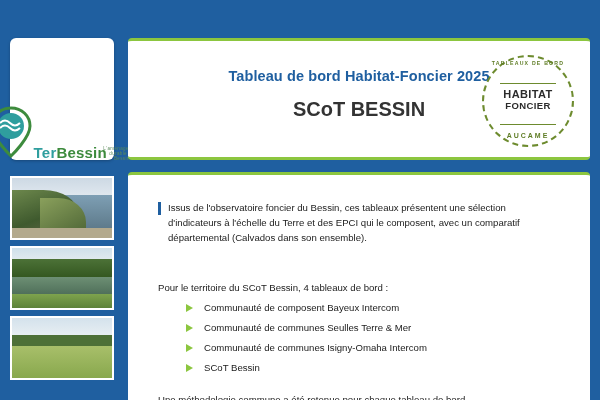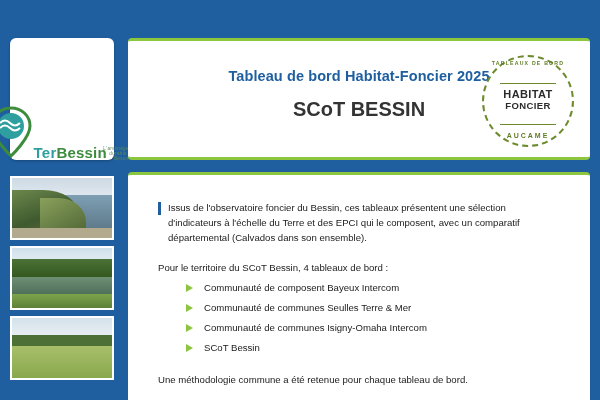--- a/index.html
+++ b/index.html
@@ -191,21 +191,21 @@
     padding-left: 10px;
   }
   .intro::before {
     content: "";
     position: absolute;
     left: 0; top: 1px;
     width: 3px; height: 13px;
     background: #1f5fa0;
   }
   .lead {
-    margin-top: 16px;
+    margin-top: 36px;
     font-size: 9.6px;
     color: #1b1b1b;
   }
   ul.tableaux {
     list-style: none;
     margin: 9px 0 0 0;
     padding: 0 0 0 28px;
   }
   ul.tableaux li {
     font-size: 9.6px;

